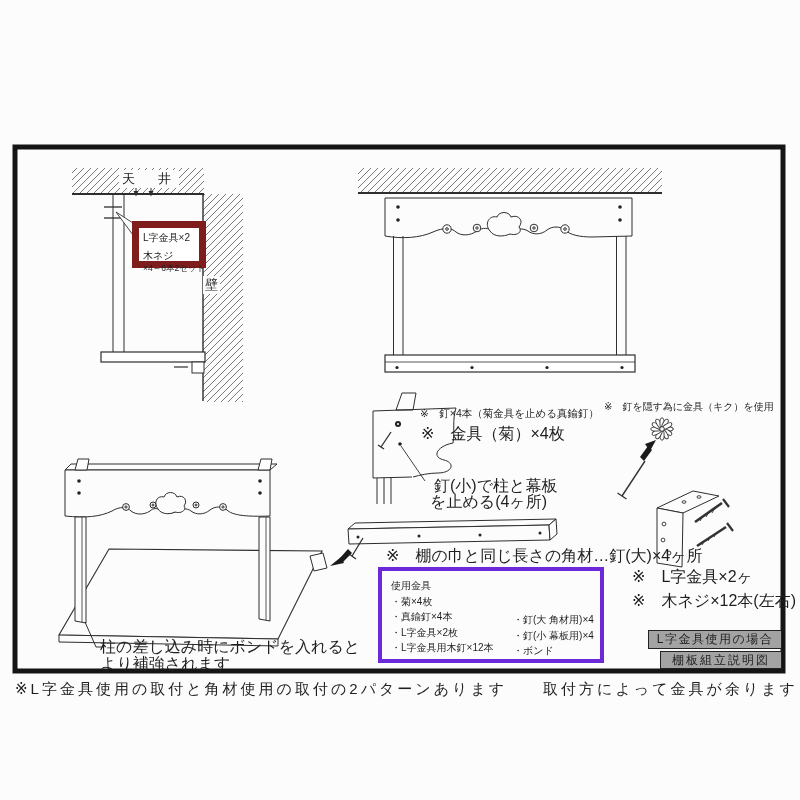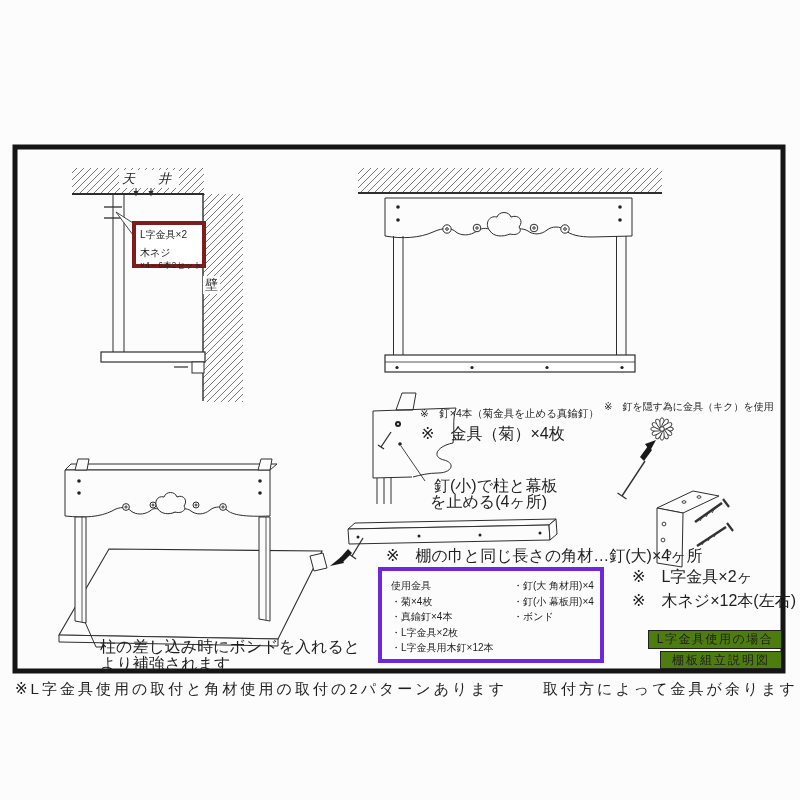--- a/index.html
+++ b/index.html
@@ -9,34 +9,34 @@
     font-family:"Liberation Sans","DejaVu Sans",sans-serif;
     color:#1f1f1f;
   }
   #art{position:absolute;left:0;top:0;}
   .txt{position:absolute;white-space:nowrap;color:#1f1f1f;}
   .note{font-size:16px;line-height:14px;}
   .ceil{font-size:13px;letter-spacing:5px;background:#fcfcfc;padding:0 3px;}
   .wall{font-size:13px;background:#fcfcfc;padding:0 2px;}
   .callout{
     left:132px;top:221px;width:74px;height:47px;
-    border:4px solid #7f1d1d;background:#fff;
+    border:7px solid #7f1d1d;background:#fff;
     font-size:10px;line-height:13px;padding:3px 4px;box-sizing:border-box;
   }
   .callout .small{font-size:8.5px;}
   .hwbox{
     left:378px;top:567px;width:226px;height:96px;
     border:4px solid #6d28d9;box-sizing:border-box;
     padding:7px 9px;display:flex;font-size:10px;line-height:15.5px;
   }
   .hwcol1{width:122px;flex:none;}
-  .hwcol2{flex:1;}
+  .hwcol2{flex:1;margin-top:34px;}
   .titlebox{
     border:1.5px solid #222;box-sizing:border-box;text-align:center;
-    font-size:12px;background:#4d7c0f;
+    font-size:12px;background:#a3a3a3;
   }
   .caption{
     left:15px;top:680px;font-size:15px;letter-spacing:3px;
   }
 </style>
 </head>
 <body>
 
 <svg id="art" width="800" height="800" viewBox="0 0 800 800">
   <defs>
@@ -234,21 +234,21 @@
 
     <polygon points="75,517 86,517 86,623 75,621" fill="#fcfcfc" stroke-width="1"></polygon>
     <line x1="82" y1="517" x2="82" y2="622" stroke-width="0.8"></line>
     <polygon points="259,517 270,517 270,621 259,619" fill="#fcfcfc" stroke-width="1"></polygon>
     <line x1="266" y1="517" x2="266" y2="620" stroke-width="0.8"></line>
 
     <polyline points="85,622 96,647 104,647" stroke-width="1"></polyline>
   </g>
 </svg>
 
-<div class="txt ceil" style="left:119px;top:170px;font-style:italic;">天　井</div>
+<div class="txt ceil" style="left:119px;top:170px;">天　井</div>
 <div class="txt wall" style="left:203px;top:276px;">壁</div>
 
 <div class="txt callout">
   <div>L字金具×2</div>
   <div style="margin-top:5px;">木ネジ</div>
   <div class="small">×4～6本2セット</div>
 </div>
 
 <div class="txt note" style="left:420px;top:406px;font-size:10.5px;">※　釘×4本（菊金具を止める真鍮釘）</div>
 <div class="txt note" style="left:421px;top:427px;">※　金具（菊）×4枚</div>

